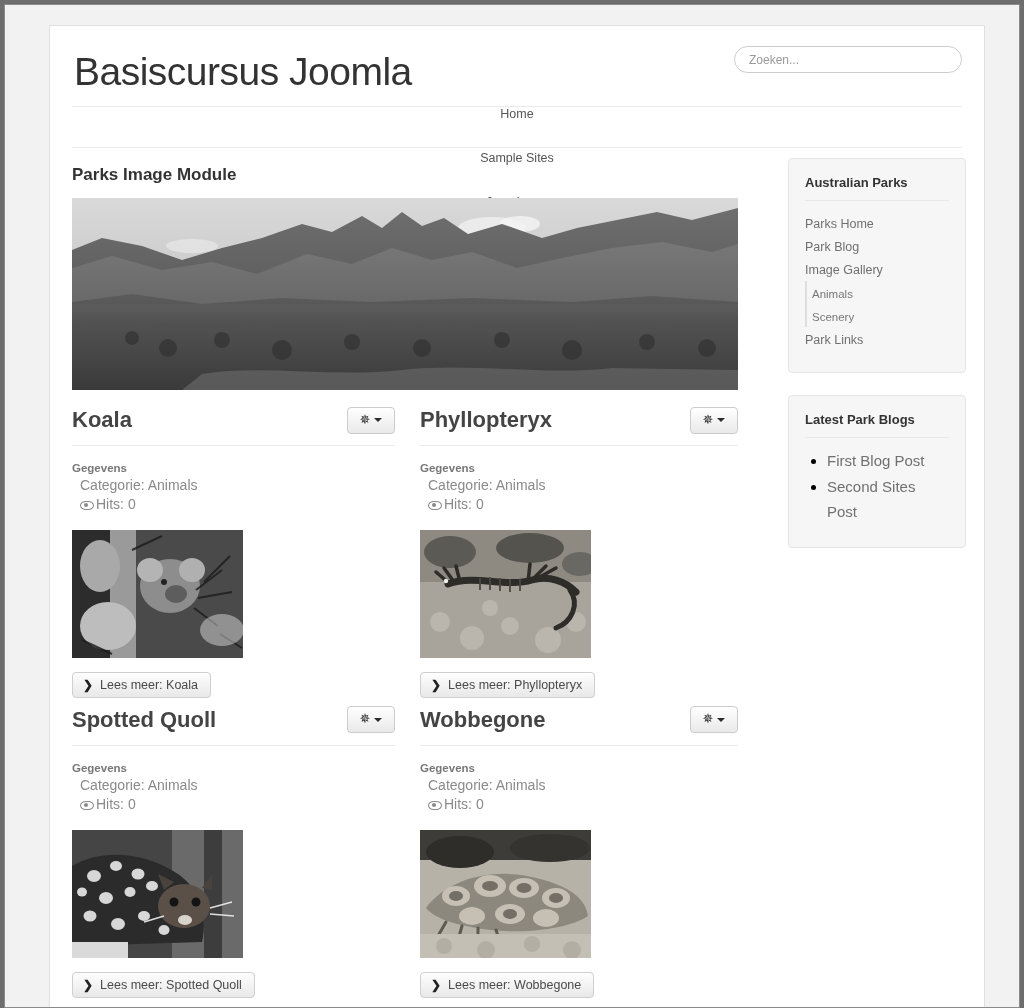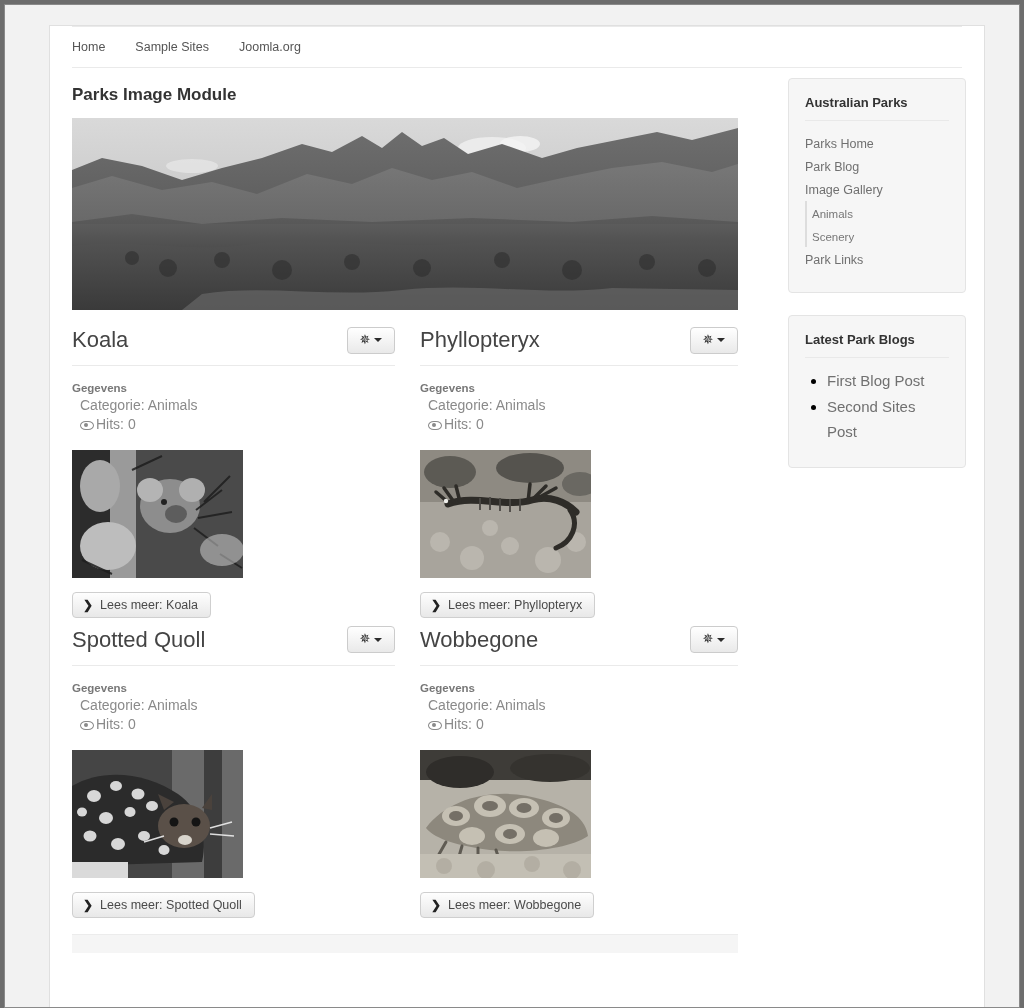--- a/index.html
+++ b/index.html
@@ -67,20 +67,21 @@
     border: none;
     border-top: 1px solid #eaeaea;
   }
   
   .main-nav {
     padding: 0 22px;
     height: 40px;
     display: flex;
     align-items: center;
     gap: 30px;
+    flex-direction: column;
   }
   .main-nav a {
     font-size: 12.5px;
     color: #555555;
     text-decoration: none;
   }
   .nav-rule {
     margin: 0 22px;
     border: none;
     border-top: 1px solid #eaeaea;
@@ -123,21 +124,21 @@
   .article-head {
     display: flex;
     align-items: center;
     justify-content: space-between;
     border-bottom: 1px solid #eaeaea;
     padding-bottom: 9px;
     min-height: 42px;
   }
   .article-title {
     font-size: 22px;
-    font-weight: normal;
+    font-weight: bold;
     color: #444444;
     margin: 0;
     line-height: 1.15;
   }
   .gear-btn {
     display: inline-flex;
     align-items: center;
     justify-content: center;
     gap: 4px;
     width: 48px;
@@ -281,20 +282,26 @@
     gap: 6px;
     font-size: 12.5px;
   }
 </style>
 </head>
 <body>
 
 <div class="browser-frame">
   <div class="page-card">
 
+    <div class="site-header">
+      <h1 class="site-title">Basiscursus Joomla</h1>
+      <div class="search-wrap">
+        <input class="search-input" type="text" placeholder="Zoeken..." style="">
+      </div>
+    </div>
     <hr class="header-rule">
 
     <nav class="main-nav">
       <a href="#">Home</a>
       <a href="#">Sample Sites</a>
       <a href="#">Joomla.org</a>
     </nav>
     <hr class="nav-rule">
 
     <div class="content-wrap">

